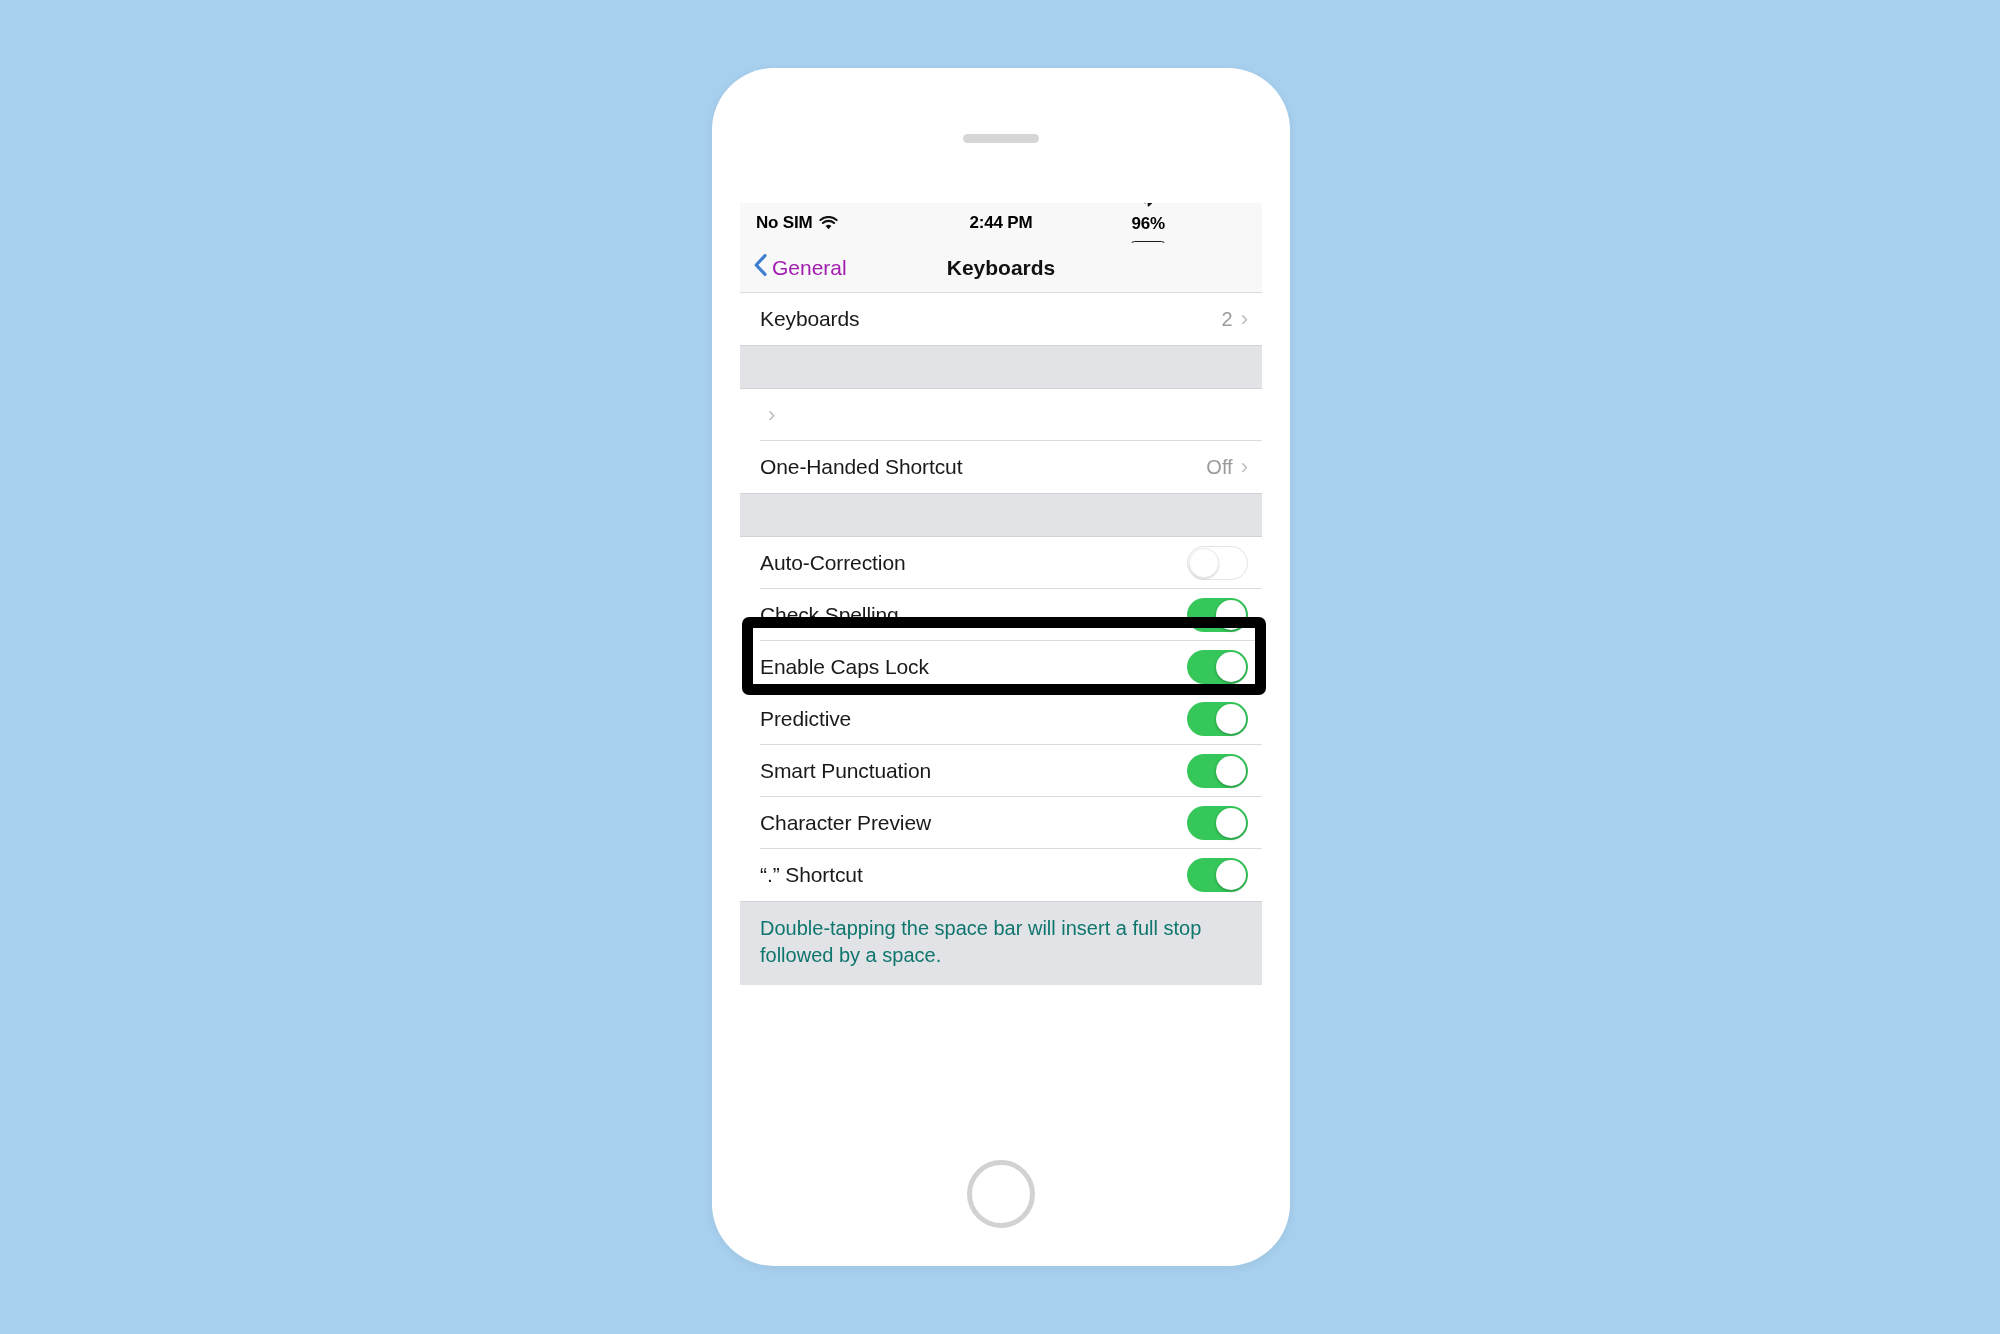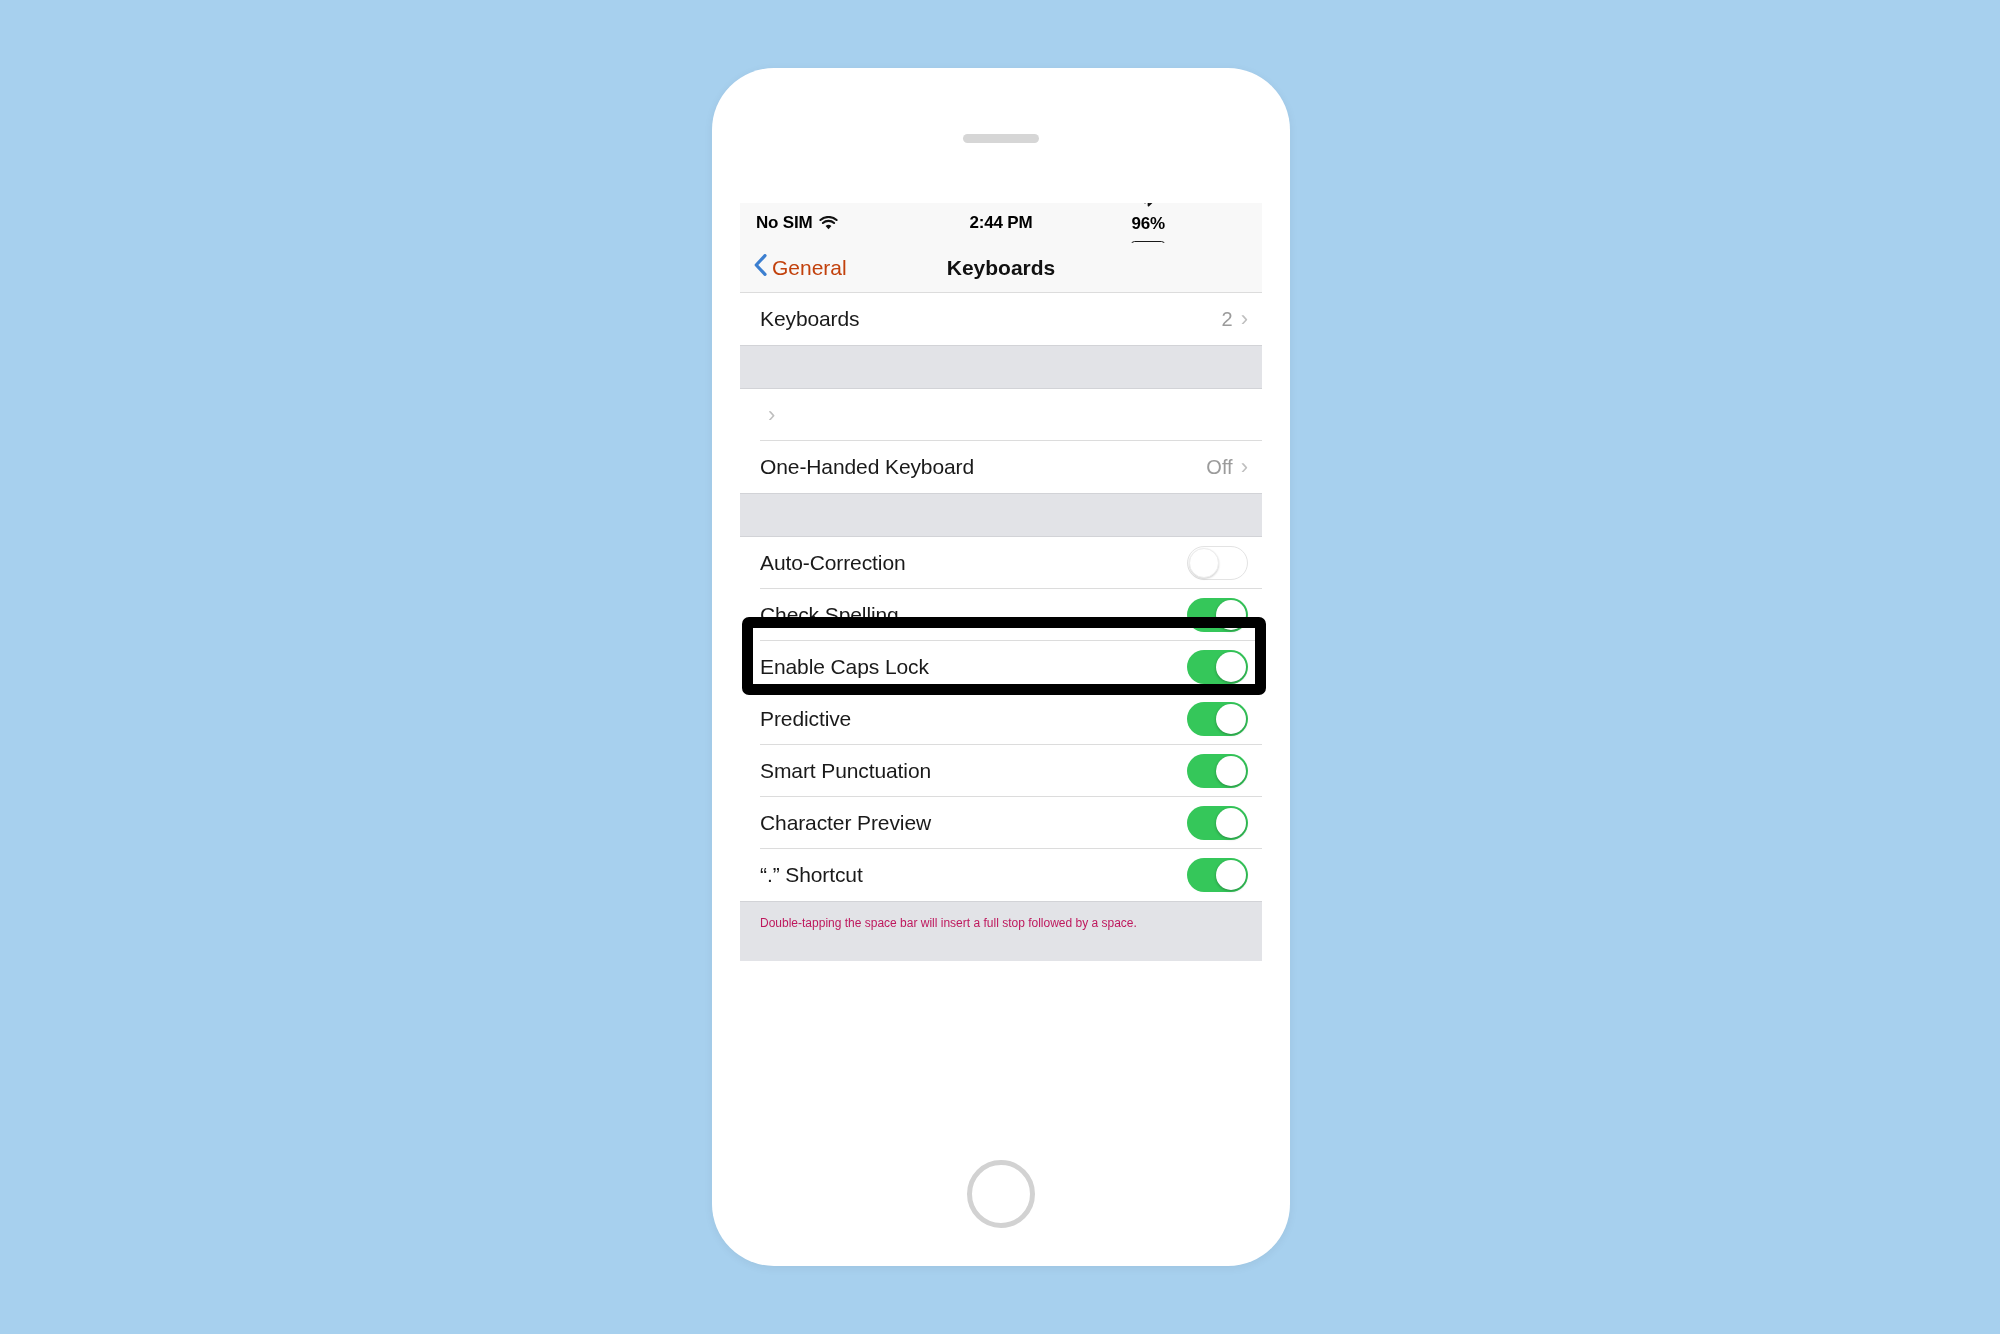--- a/index.html
+++ b/index.html
@@ -89,21 +89,21 @@
     height: 50px;
     background: #f8f8f8;
     border-bottom: 1px solid #dcdcdc;
     display: flex;
     align-items: center;
     position: relative;
     padding: 0 14px;
   }
   .back-btn {
     display: flex; align-items: center; gap: 5px;
-    color: #c2410c;
+    color: #a21caf;
     font-size: 21px;
     cursor: pointer;
   }
   .nav-title {
     position: absolute;
     left: 0; right: 0;
     text-align: center;
     font-size: 21px;
     font-weight: bold;
     color: #111;
@@ -170,23 +170,23 @@
   .toggle.on { background: #35c75a; }
   .toggle.on .knob { right: 2px; }
   .toggle.off { background: #fff; border: 1px solid #e3e3e3; }
   .toggle.off .knob { left: 1px; top: 1px; border: 1px solid #ededed; box-shadow: 0 1px 2px rgba(0,0,0,0.18); }
 
   
   .footer {
     background: #e2e3e7;
     border-top: 1px solid #d2d3d7;
     padding: 13px 20px 16px 20px;
-    font-size: 12px;
+    font-size: 20px;
     line-height: 1.35;
-    color: #be185d;
+    color: #0f766e;
     min-height: 60px;
   }
 
   
   #highlight-box {
     position: absolute;
     left: 742px; top: 617px;
     width: 524px; height: 78px;
     border: 11px solid #000000;
     border-radius: 7px;
@@ -250,21 +250,21 @@
 
     <div class="gap"></div>
 
     <div class="list">
       <div class="row">
         <span class="row-value"></span>
         <span class="chev">›</span>
         <span class="sep"></span>
       </div>
       <div class="row no-sep">
-        <span class="row-label">One-Handed Keyboard</span>
+        <span class="row-label">One-Handed Shortcut</span>
         <span class="row-value">Off</span>
         <span class="chev">›</span>
 
       </div>
     </div>
 
     <div class="gap"></div>
 
     <div class="list">
 

